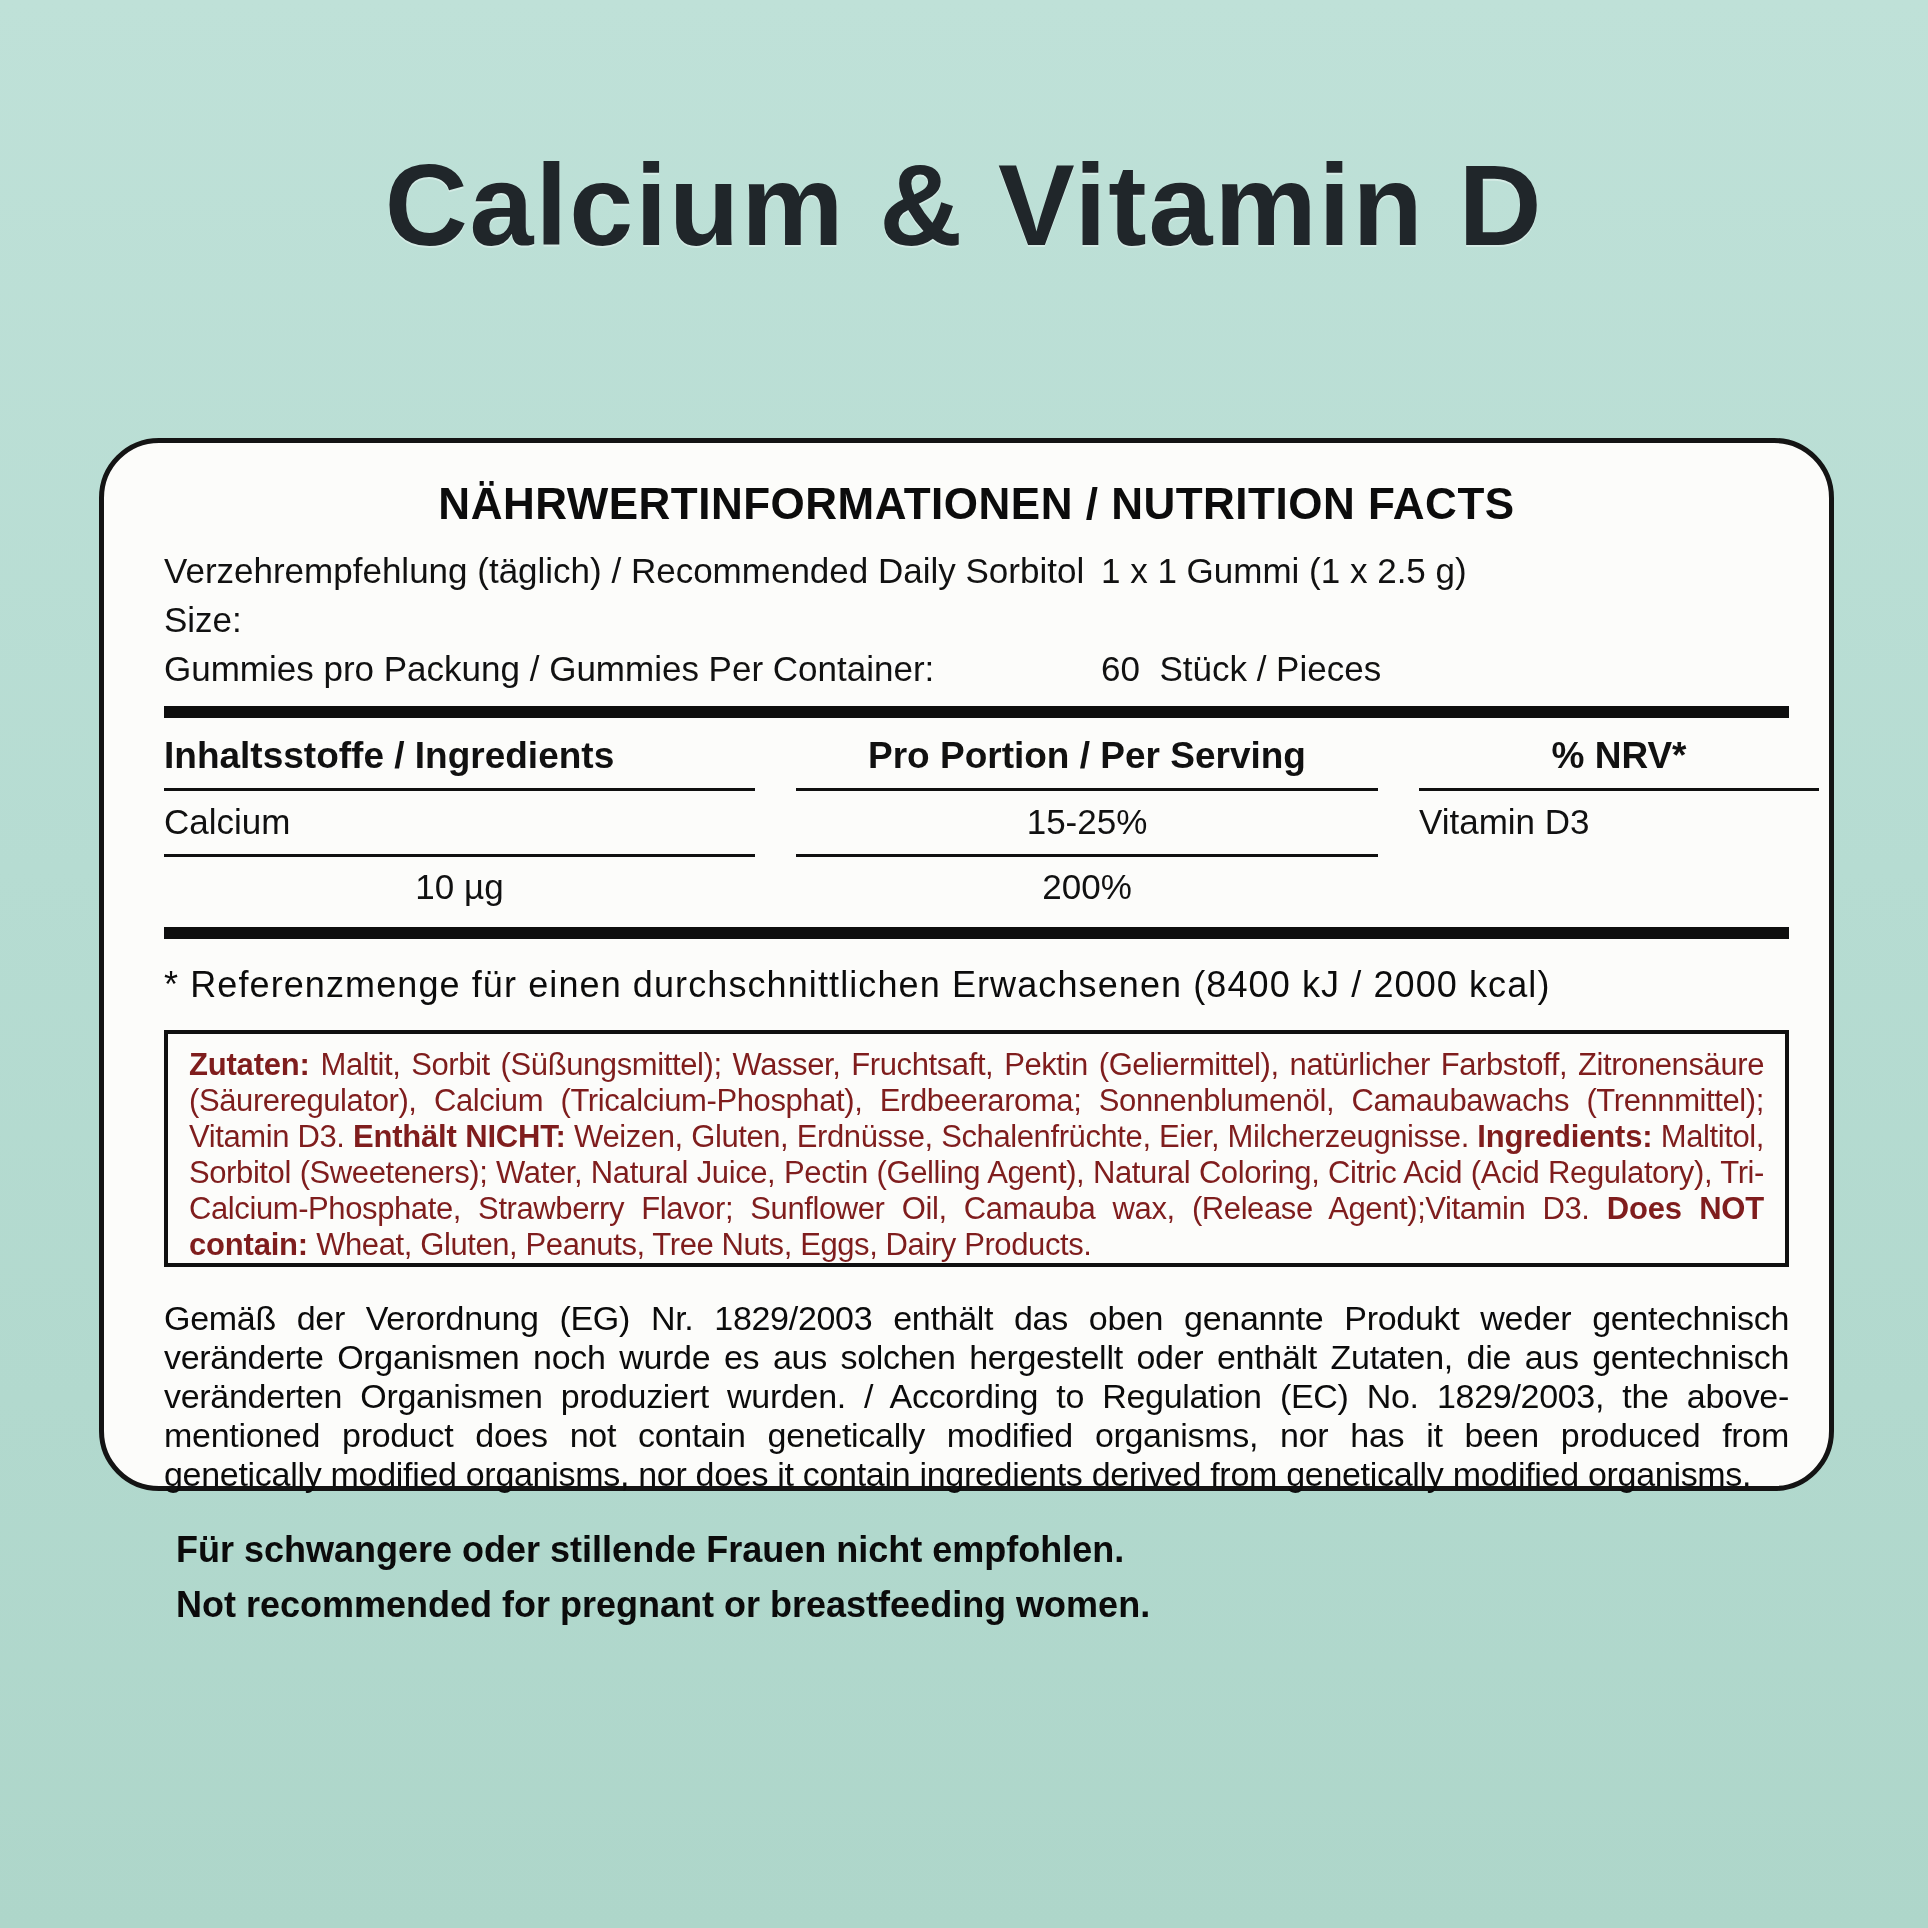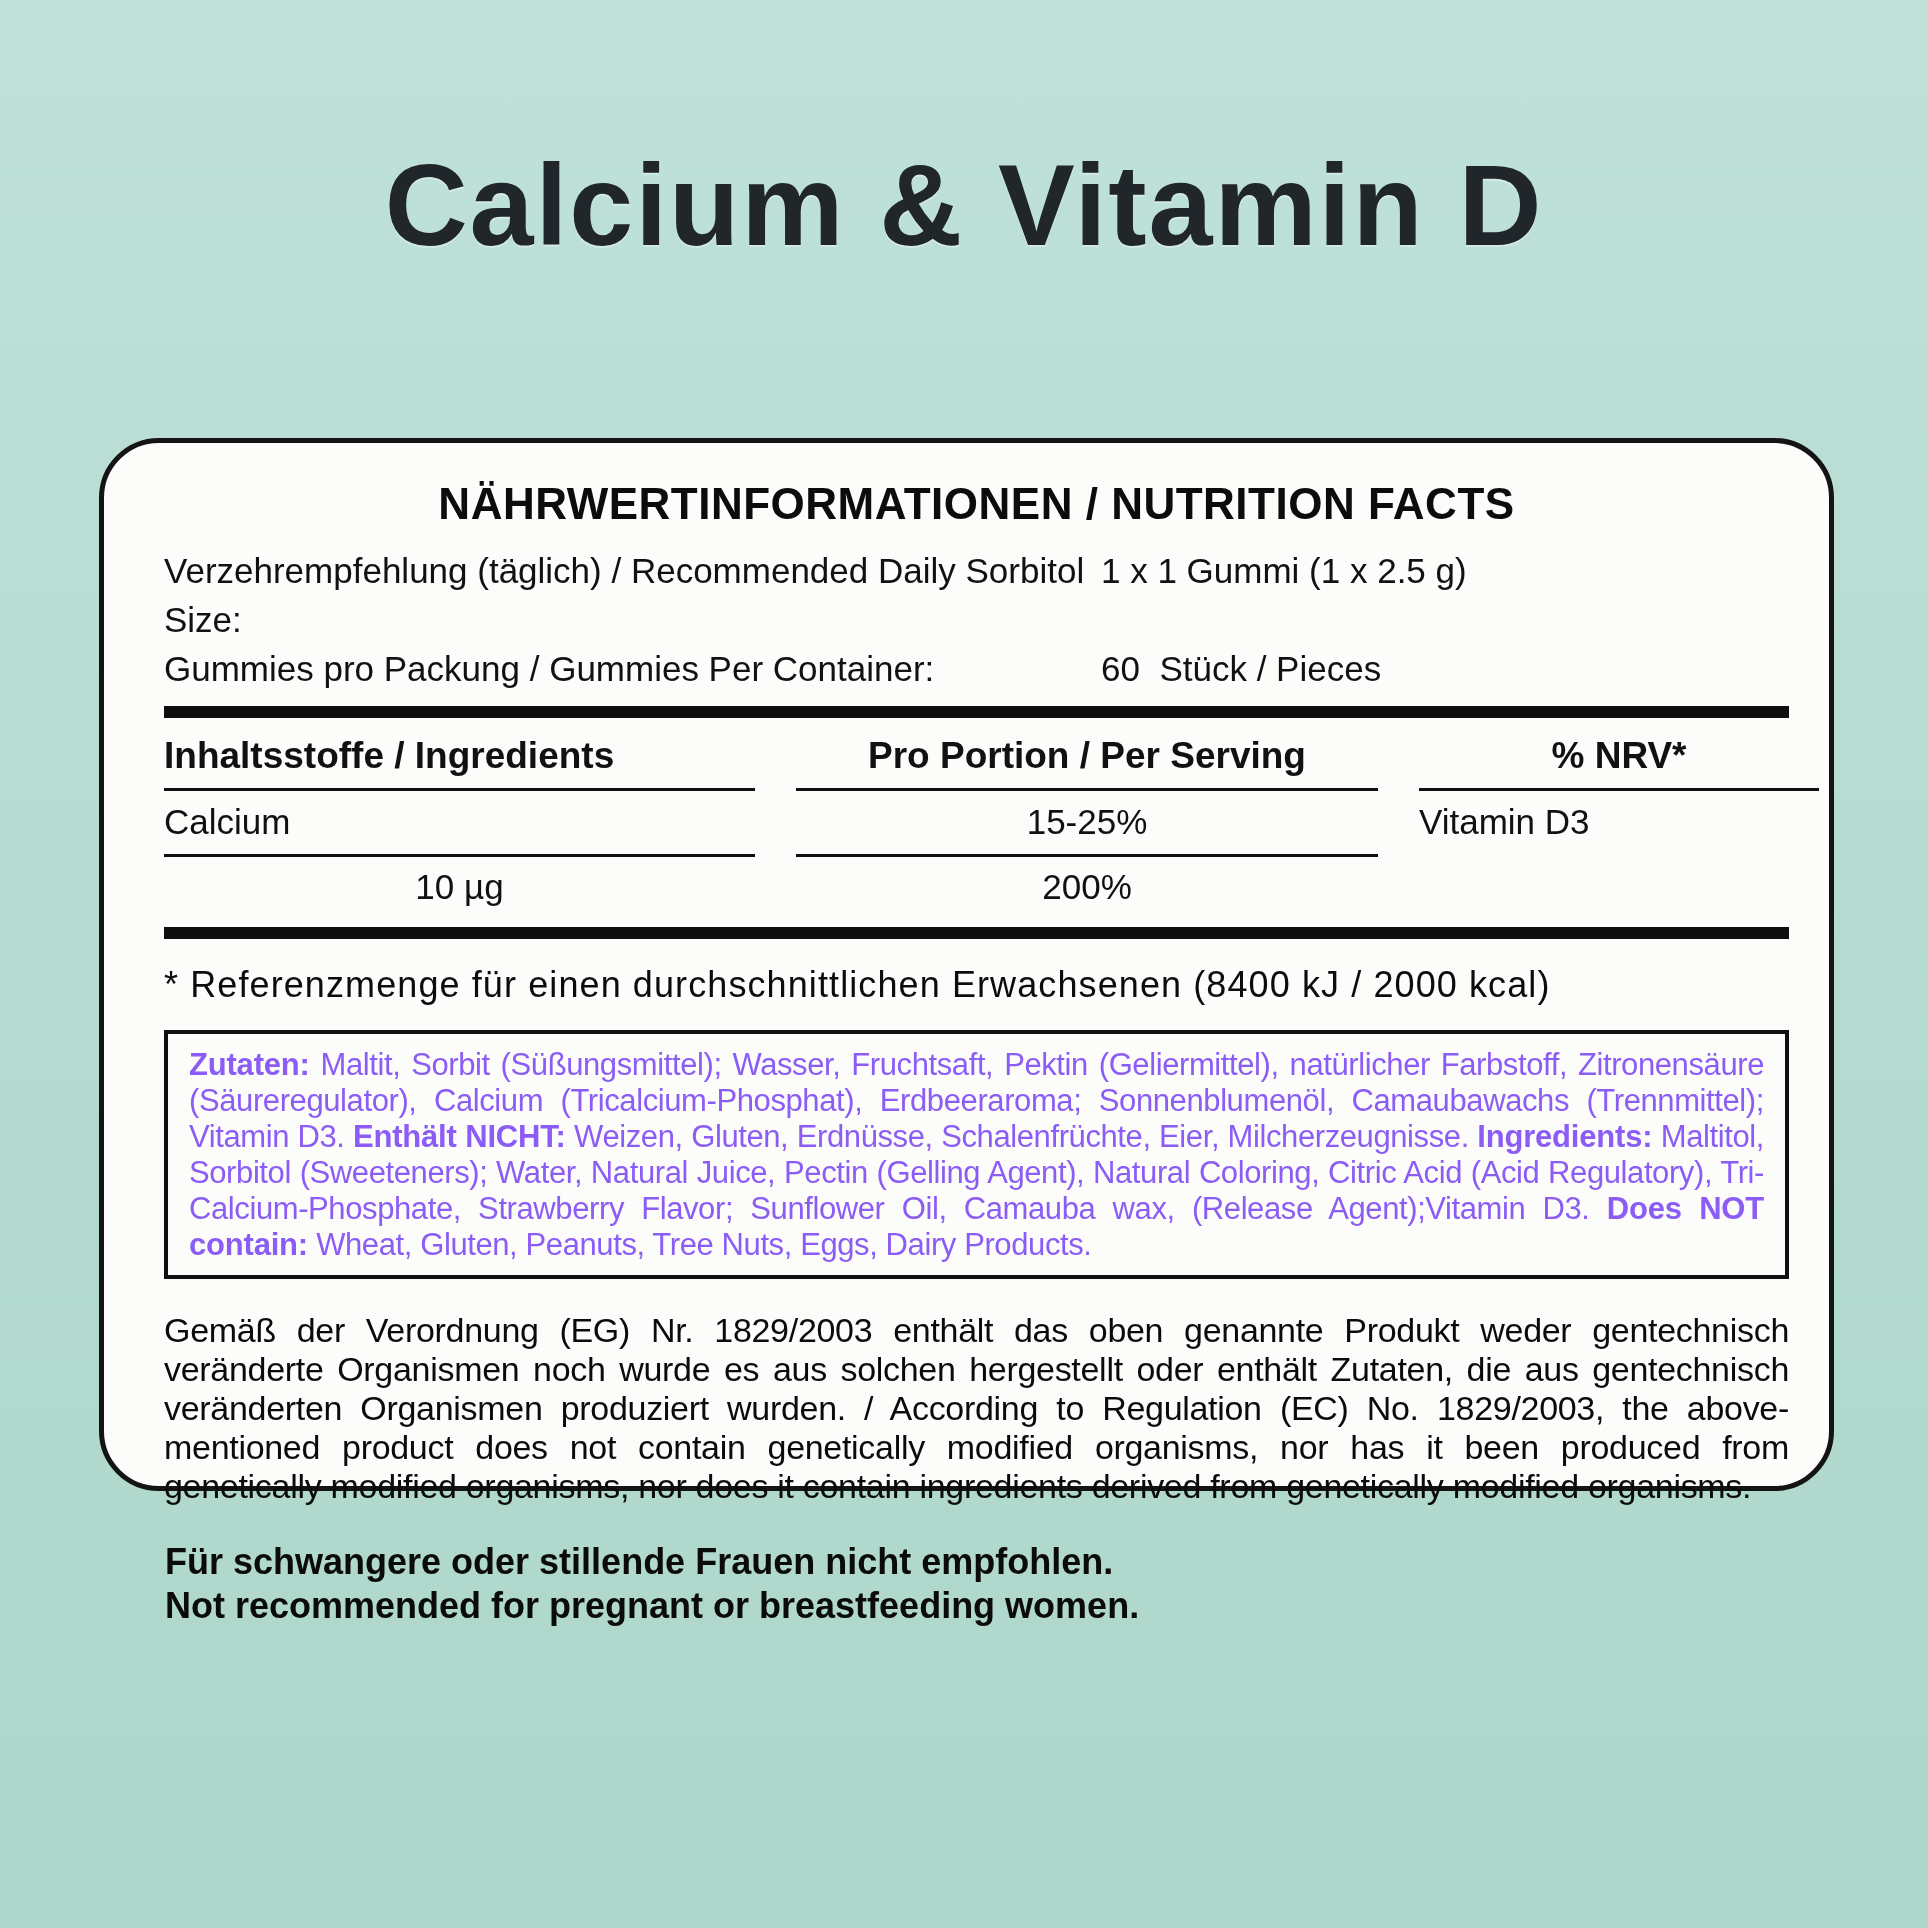--- a/index.html
+++ b/index.html
@@ -56,40 +56,40 @@
   .ntable .rule{border-bottom:3.3px solid #101010;}
   .c{text-align:center;}
   .bar2{height:12.2px;background:#0e0e0e;margin-top:7.5px;}
   .ref-note{
     font-size:36px;letter-spacing:1.1px;
     margin:24.5px 0 0 0;color:#0c0c0c;
   }
   .ing-box{
     margin-top:24.5px;
     border:4.7px solid #101010;
-    padding:13px 21px 12px 21px;
+    padding:13px 21px 0 21px;
     font-size:31px;line-height:36px;
     letter-spacing:-0.4px;
     text-align:justify;
-    color:#8b5cf6;
+    color:#7f1d1d;
   }
   .ing-box b{letter-spacing:-0.2px;}
   .gmo{
     margin-top:32px;
     font-size:34px;line-height:39px;
     letter-spacing:-0.3px;
     text-align:justify;
     color:#0b0b0b;
   }
   .warn{
     margin-top:32px;
     font-size:36px;line-height:43px;font-weight:700;
     color:#0b0b0b;
   }
-  .warn div{margin:1px;}
+  .warn div{margin:12px;}
 </style>
 </head>
 <body>
 
 <div class="page-title">Calcium &amp; Vitamin D</div>
 
 <div class="card">
 
   <h1 class="heading">NÄHRWERTINFORMATIONEN / NUTRITION FACTS</h1>
 

